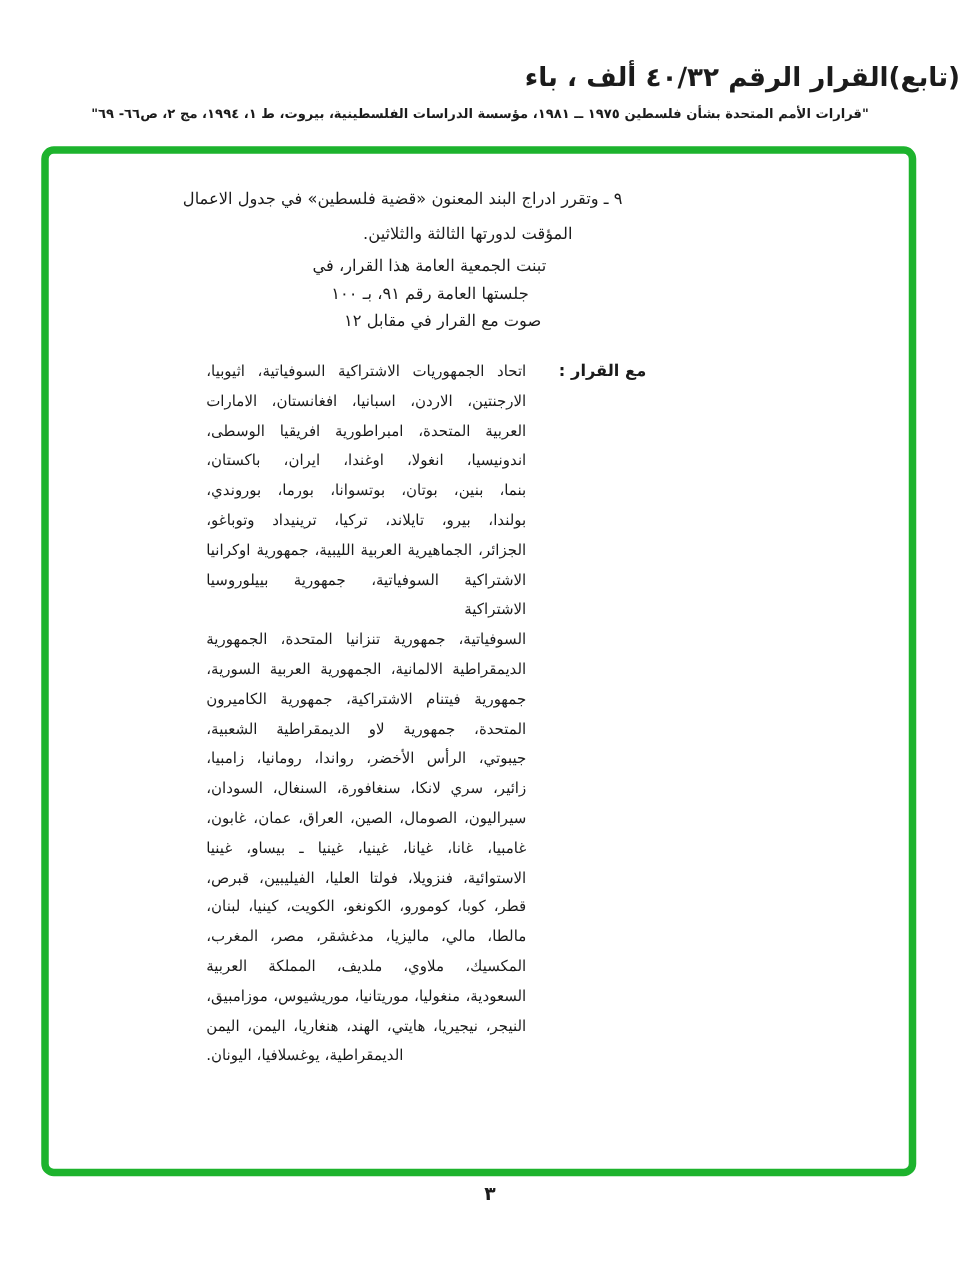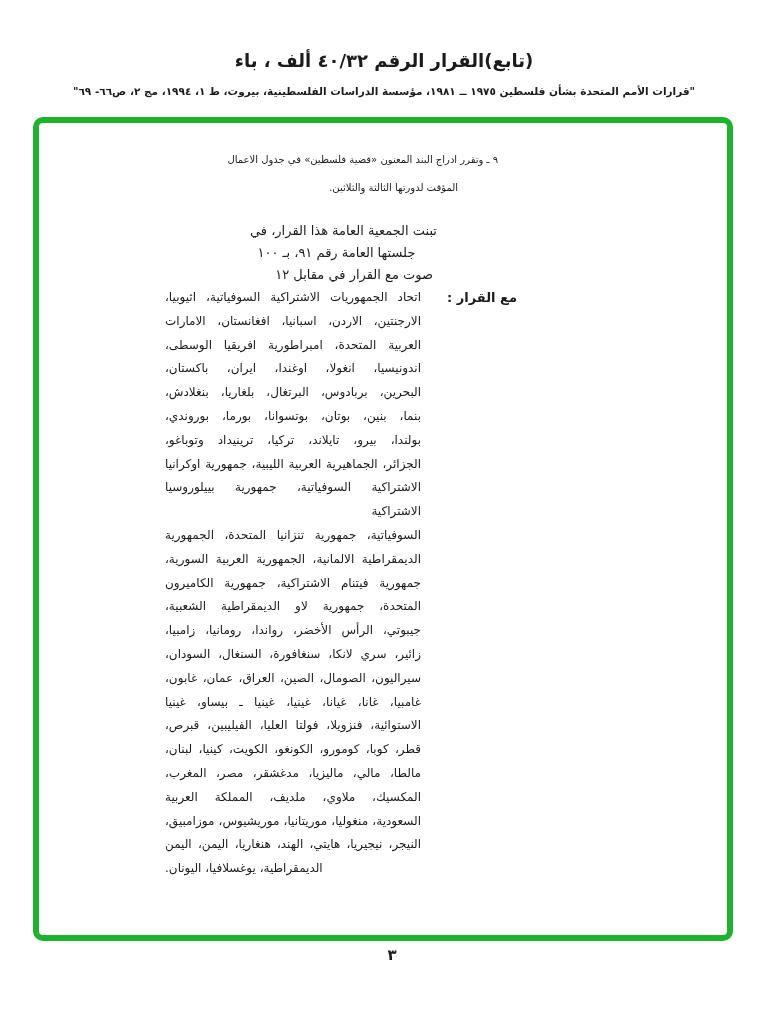--- a/index.html
+++ b/index.html
@@ -1,42 +1,42 @@
 <!DOCTYPE html>
 <html lang="ar"><head>
 <meta charset="utf-8">
 <style>
   html,body{margin:0;padding:0;}
   body{
     width:768px;height:1030px;position:relative;background:#ffffff;
     font-family:"DejaVu Sans",sans-serif;color:#1b1b1b;overflow:hidden;
   }
   .doc-title{
-    position:absolute;top:50px;left:0;right:0;text-align:center;
-    font-size:18px;font-weight:bold;direction:rtl;letter-spacing:.2px;
+    position:absolute;top:50px;left:0;right:0;text-align:right;
+    font-size:21px;font-weight:bold;direction:rtl;letter-spacing:.2px;
   }
   .doc-subtitle{
     position:absolute;top:85px;left:0;right:0;text-align:center;
     font-size:10.5px;font-weight:bold;direction:rtl;
   }
   .green-frame{
     position:absolute;left:33px;top:117px;width:700px;height:824px;
     box-sizing:border-box;border:6px solid #1db32d;border-radius:10px;
     background:transparent;
   }
   .para1{
     position:absolute;right:270px;top:146px;direction:rtl;text-align:right;
-    font-size:10px;line-height:28px;white-space:nowrap;
+    font-size:13px;line-height:28px;white-space:nowrap;
   }
   .para1 .cont{margin-right:40px;}
   .para2{
-    position:absolute;right:331px;top:220px;direction:rtl;text-align:right;
+    position:absolute;right:331px;top:203px;direction:rtl;text-align:right;
     font-size:13px;line-height:22px;white-space:nowrap;
   }
-  .para2 div:nth-child(2){margin-right:14px;text-align:center;}
+  .para2 div:nth-child(2){margin-right:14px;}
   .para2 div:nth-child(3){margin-right:4px;}
   .para2 div:nth-child(4){margin-right:18px;}
   .vote-label{
     position:absolute;right:251px;top:290px;direction:rtl;
     font-size:13px;font-weight:bold;white-space:nowrap;
   }
   .country-col{
     position:absolute;right:347px;top:286px;width:256px;direction:rtl;
     font-size:12px;line-height:23.8px;
   }
@@ -67,21 +67,20 @@
   <div>صوت مع القرار في مقابل ١٢</div>
 </div>
 
 <div class="vote-label">مع القرار :</div>
 
 <div class="country-col">
   <div class="row">اتحاد الجمهوريات الاشتراكية السوفياتية، اثيوبيا،</div>
   <div class="row">الارجنتين، الاردن، اسبانيا، افغانستان، الامارات</div>
   <div class="row">العربية المتحدة، امبراطورية افريقيا الوسطى،</div>
   <div class="row">اندونيسيا، انغولا، اوغندا، ايران، باكستان،</div>
-  <div class="row">البحرين، بربادوس، البرتغال، بلغاريا، بنغلادش،</div>
   <div class="row">بنما، بنين، بوتان، بوتسوانا، بورما، بوروندي،</div>
   <div class="row">بولندا، بيرو، تايلاند، تركيا، ترينيداد وتوباغو،</div>
   <div class="row">الجزائر، الجماهيرية العربية الليبية، جمهورية اوكرانيا</div>
   <div class="row">الاشتراكية السوفياتية، جمهورية بييلوروسيا الاشتراكية</div>
   <div class="row">السوفياتية، جمهورية تنزانيا المتحدة، الجمهورية</div>
   <div class="row">الديمقراطية الالمانية، الجمهورية العربية السورية،</div>
   <div class="row">جمهورية فيتنام الاشتراكية، جمهورية الكاميرون</div>
   <div class="row">المتحدة، جمهورية لاو الديمقراطية الشعبية،</div>
   <div class="row">جيبوتي، الرأس الأخضر، رواندا، رومانيا، زامبيا،</div>
   <div class="row">زائير، سري لانكا، سنغافورة، السنغال، السودان،</div>

